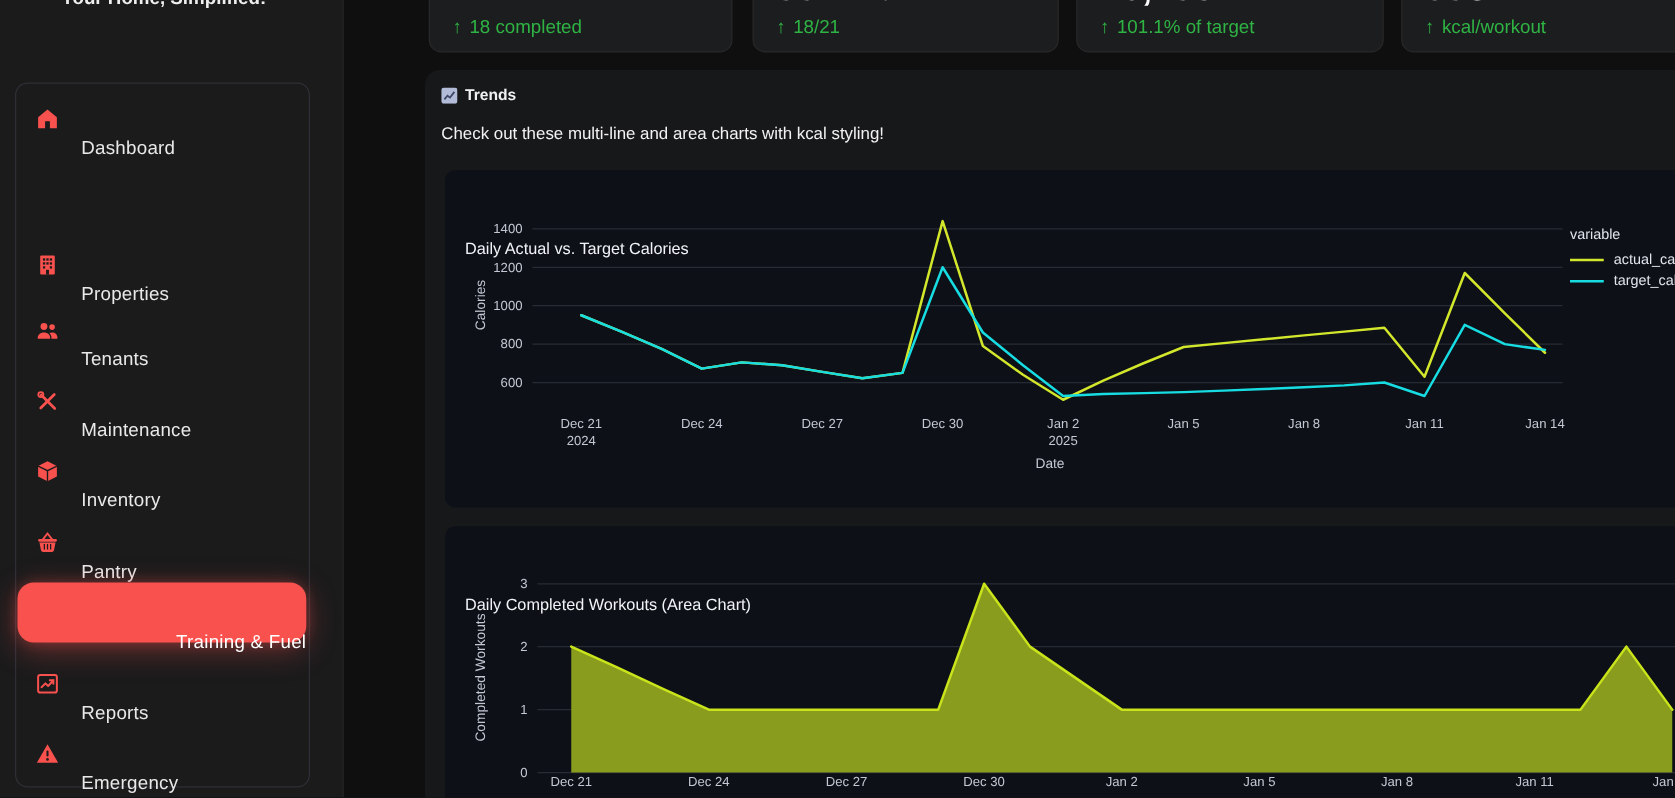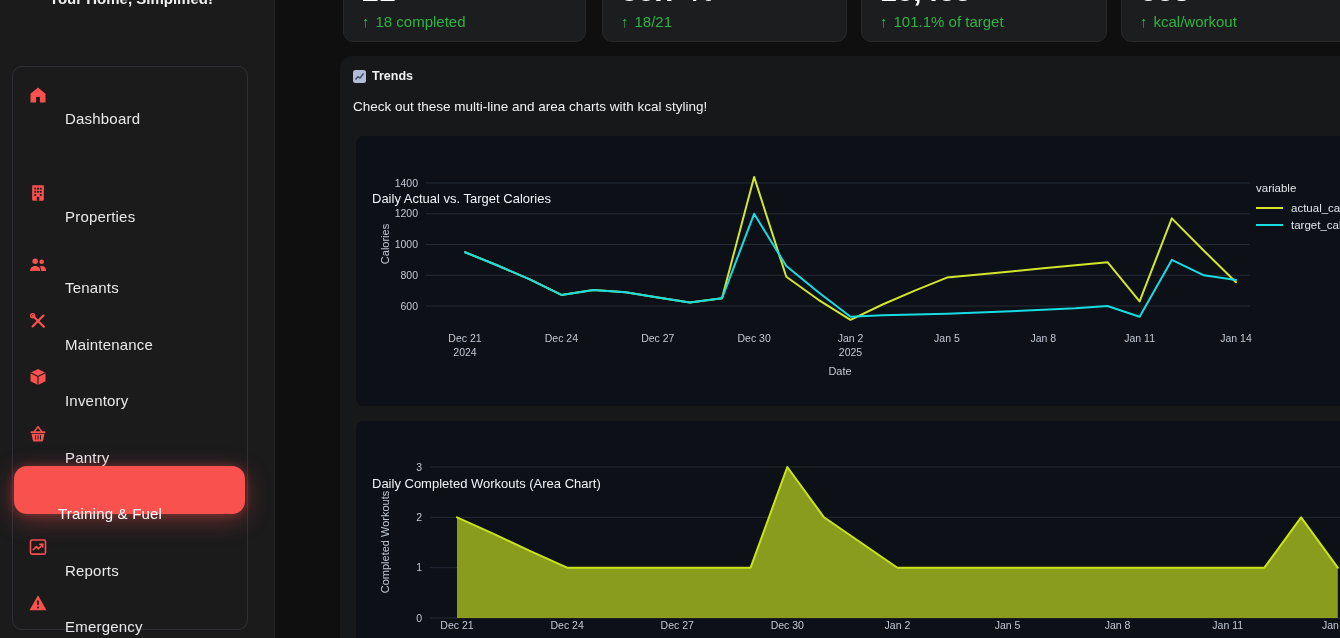--- a/index.html
+++ b/index.html
@@ -27,21 +27,21 @@
     position:absolute; left:16px; width:230px; height:40px;
     display:flex; align-items:center; gap:17px; padding-left:12px;
     cursor:pointer;
   }
   .nav-icon { width:20px; height:20px; display:inline-flex; flex:0 0 20px; }
   .nav-label { font-size:15px; color:#e9e9ea; letter-spacing:.2px;margin-top:46px; }
   .nav-active {
     left:14px; width:231px; height:48px; border-radius:13px;
     background:#f8514e;
     box-shadow:0 6px 24px rgba(248,81,78,.38), 0 0 10px rgba(248,81,78,.28);
-    padding-left:44px; gap:0;
+    padding-left:44px; gap:0;justify-content:flex-end;
   }
   .nav-active .nav-label { color:#ffffff; font-weight:500; }
   
   .card {
     position:absolute; top:-40px; height:82px;
     background:#1c1d1e; border:1px solid #282829; border-radius:10px;
     padding:0 18px; overflow:hidden;
   }
   .card-value {
     position:absolute; left:18px; top:12px;
@@ -100,21 +100,21 @@
   <div class="nav-item" style="top:75px">
     <span class="nav-icon">
       <svg viewBox="0 0 24 24" width="20" height="20">
           <path fill="#f8514e" d="M12 3 21 10.5 V21 H14.3 V14.3 H9.7 V21 H3 V10.5 Z"></path>
         </svg>
     </span>
     <span class="nav-label">Dashboard</span>
   </div>
 
 
-  <div class="nav-item" style="top:173px">
+  <div class="nav-item" style="top:192px">
     <span class="nav-icon">
       <svg viewBox="0 0 24 24" width="20" height="20">
           <rect x="5" y="2.8" width="14" height="18.4" rx="1" fill="#f8514e"></rect>
           <g fill="#1b1b1c">
             <rect x="7.6" y="5.6" width="2.2" height="2.2"></rect>
             <rect x="10.9" y="5.6" width="2.2" height="2.2"></rect>
             <rect x="14.2" y="5.6" width="2.2" height="2.2"></rect>
             <rect x="7.6" y="9.4" width="2.2" height="2.2"></rect>
             <rect x="10.9" y="9.4" width="2.2" height="2.2"></rect>
             <rect x="14.2" y="9.4" width="2.2" height="2.2"></rect>

